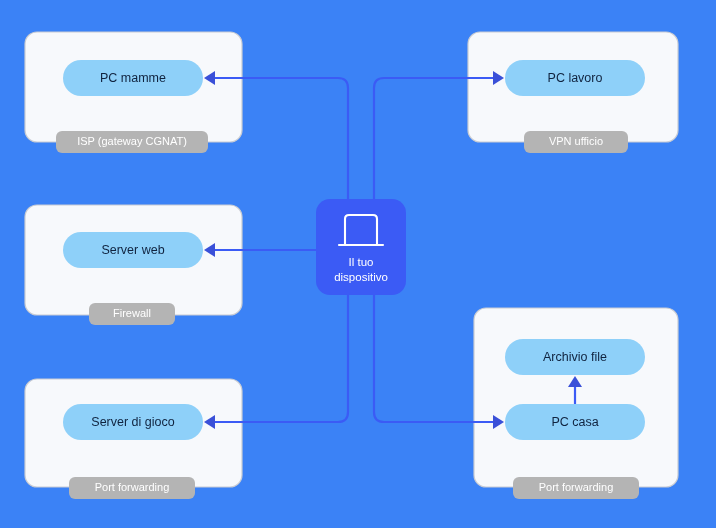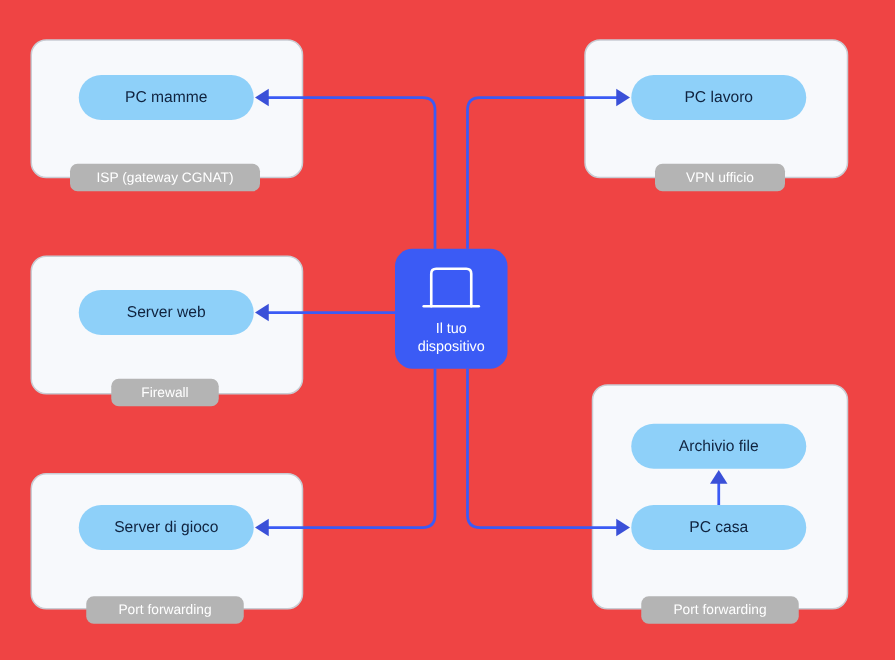--- a/index.html
+++ b/index.html
@@ -11,21 +11,21 @@
     width: 716px;
     height: 528px;
     background: #f4f7fb;
     font-family: "Liberation Sans", sans-serif;
     overflow: hidden;
   }
   #diagram-root {
     position: relative;
     width: 716px;
     height: 528px;
-    background: #ef4444;
+    background: #3b82f6;
   }
   svg.canvas {
     position: absolute;
     left: 0;
     top: 0;
     width: 716px;
     height: 528px;
     display: block;
   }
   .group-frame {

